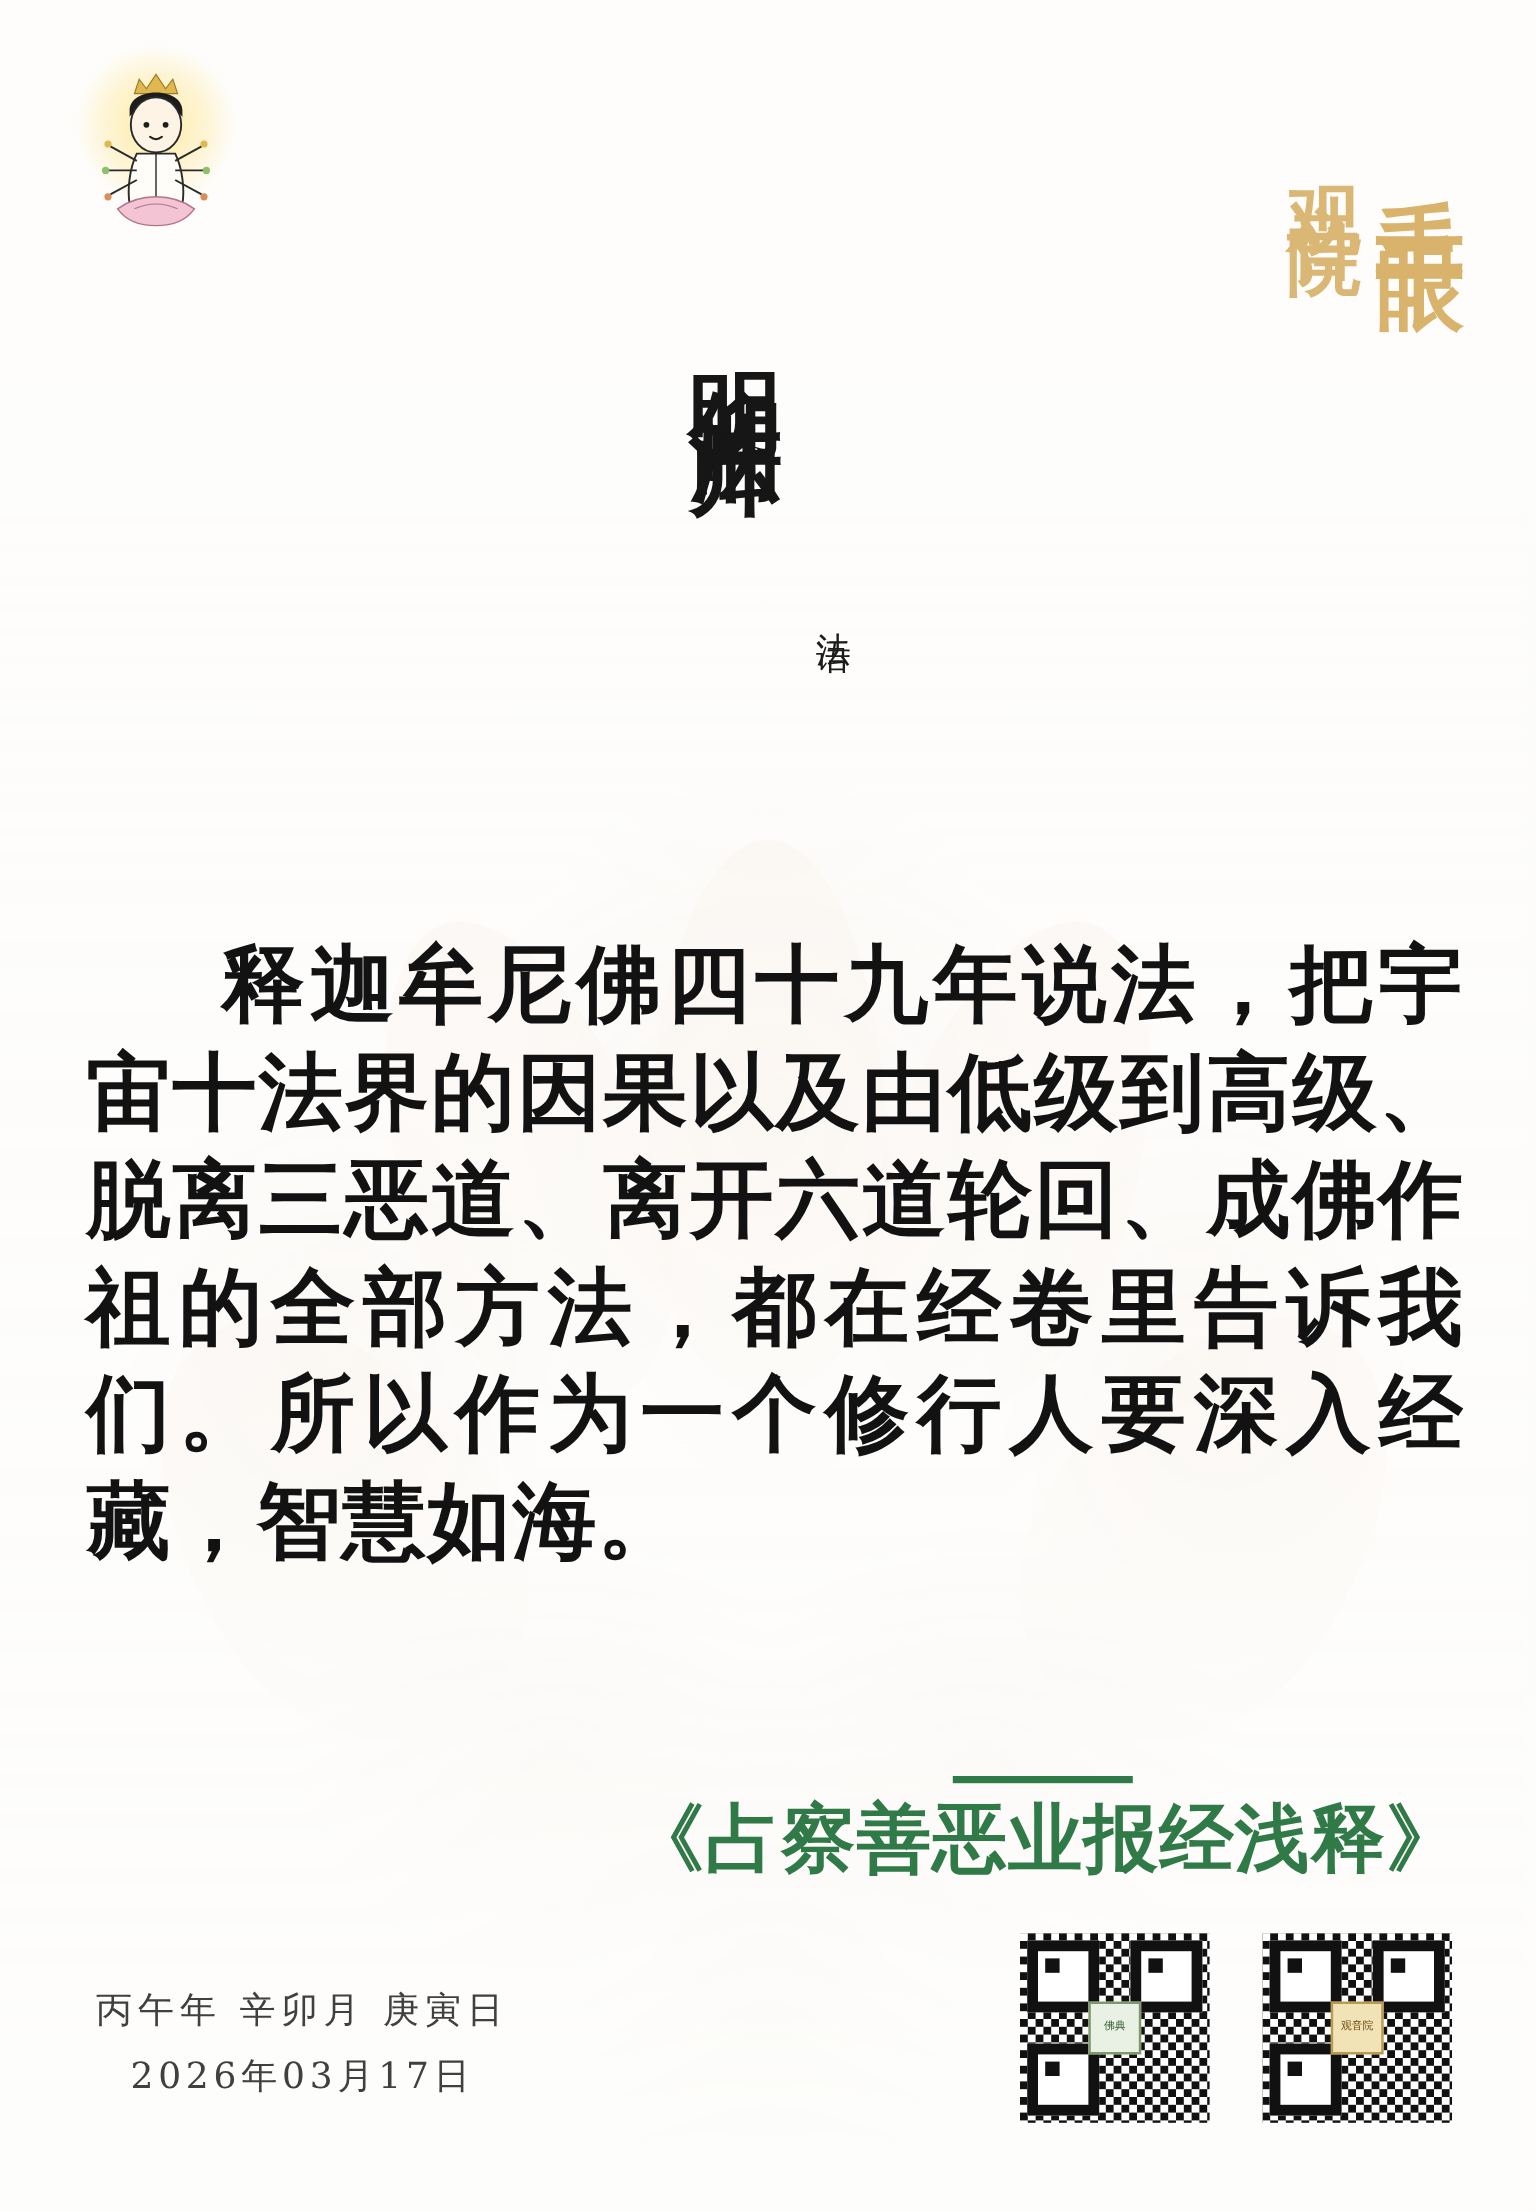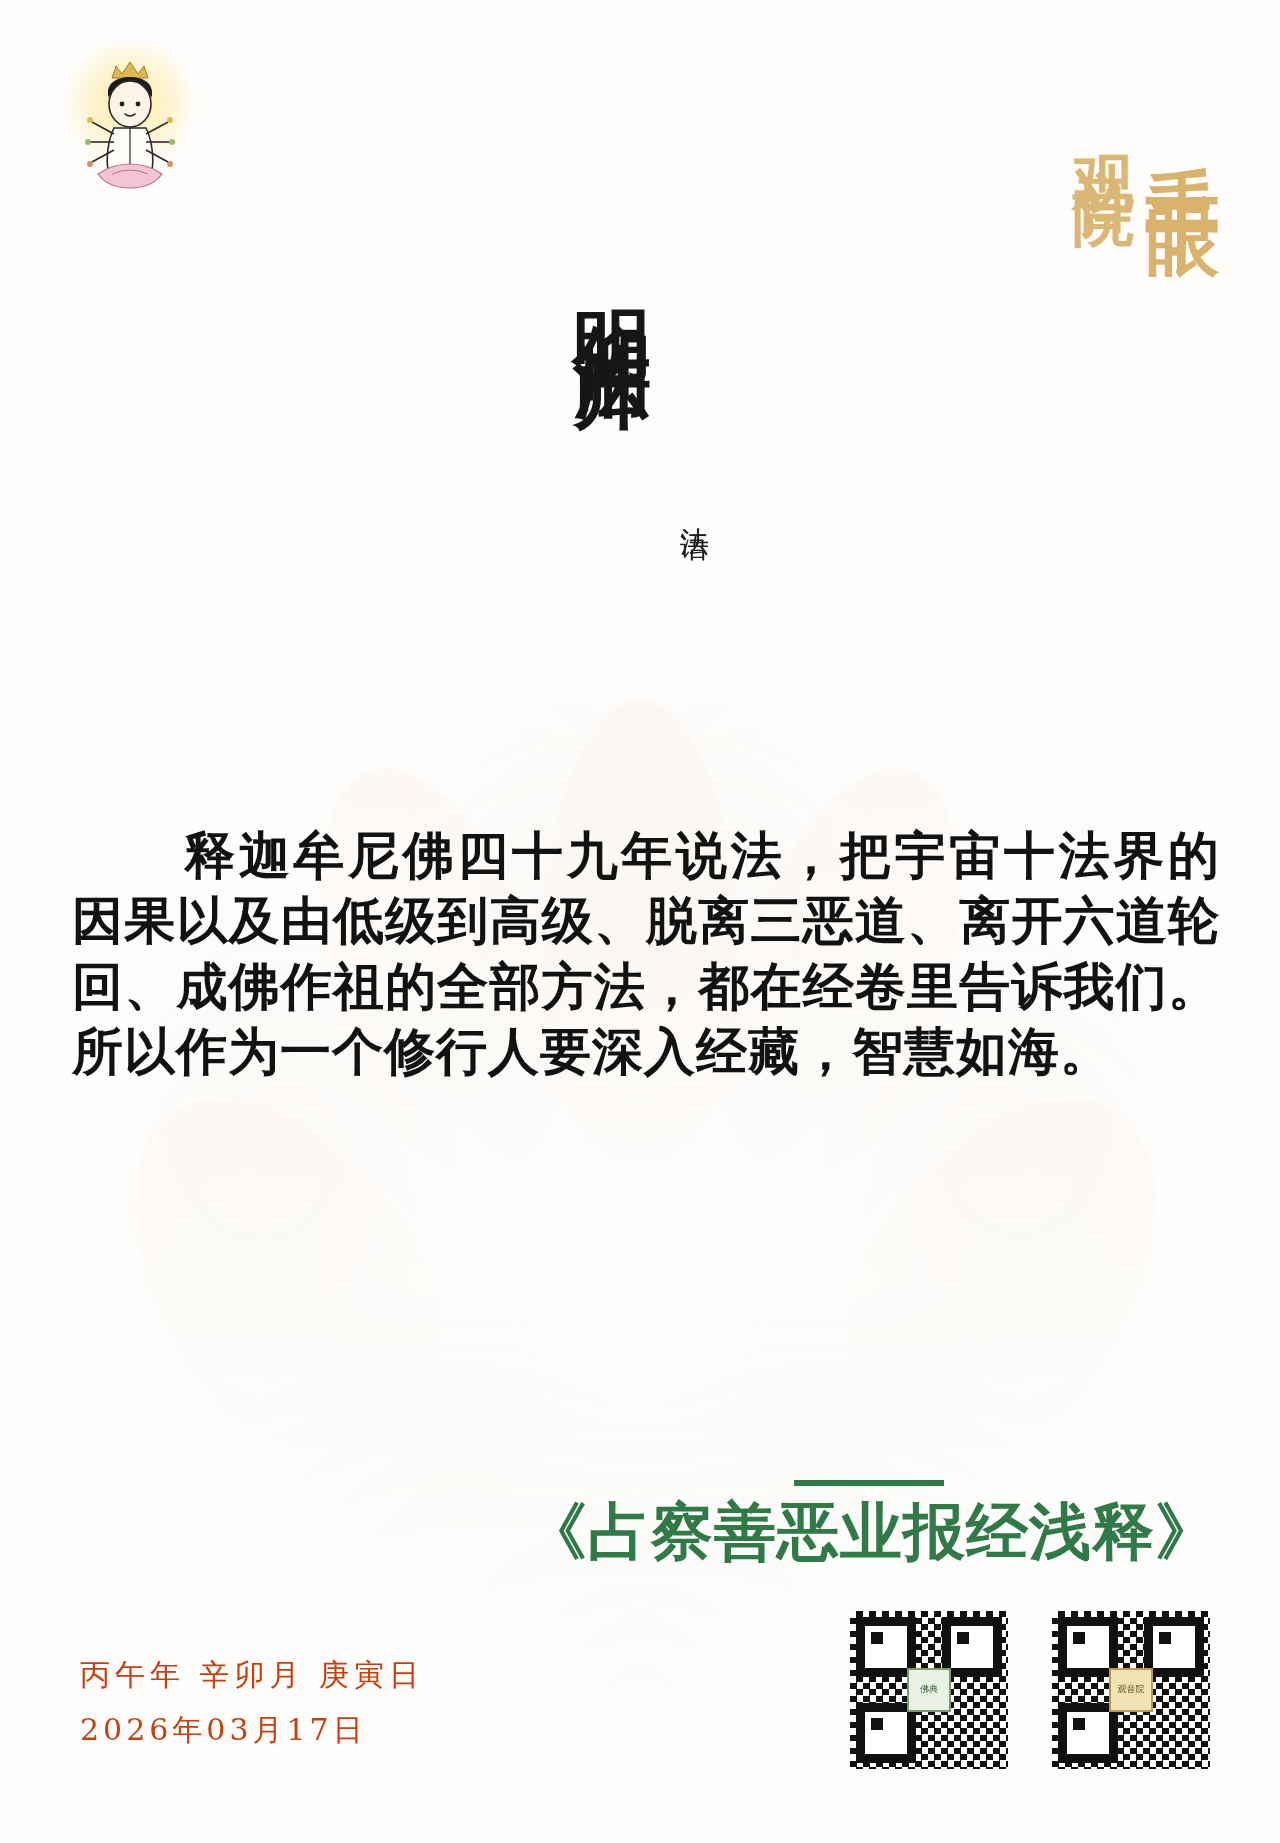--- a/index.html
+++ b/index.html
@@ -115,25 +115,25 @@
     letter-spacing: 6px;
     color: #1c1c1c;
     margin-left: 10px;
     margin-top: 256px;
   }
 
   
   .quote {
     position: absolute;
     left: 72px;
-    top: 823px;
+    top: 777px;
     width: 1148px;
-    font-family: Liberation Sans, sans-serif;
+    font-family: Liberation Serif, serif;
     font-weight: bold;
-    font-size: 51px;
+    font-size: 70px;
     line-height: 1.28;
     letter-spacing: 1px;
     color: #121212;
     text-indent: 112px;
     text-align: justify;
   }
 
   
   .source {
     position: absolute;
@@ -156,30 +156,31 @@
     background: #2f7a46;
     margin-right: 6px;
   }
 
   
   .date-block {
     position: absolute;
     left: 80px;
     bottom: 92px;
     font-family: "DejaVu Serif", "Liberation Serif", serif;
-    color: #c2410c;
+    color: #404040;
   }
   .date-block .lunar {
     font-size: 30px;
     letter-spacing: 5px;
     margin-bottom: 14px;
   }
   .date-block .gregorian {
     font-size: 30px;
     letter-spacing: 4px;
+    text-align: center;
   }
 
   
   .qr-wrap {
     position: absolute;
     right: 70px;
     bottom: 74px;
     display: flex;
     gap: 44px;
   }

